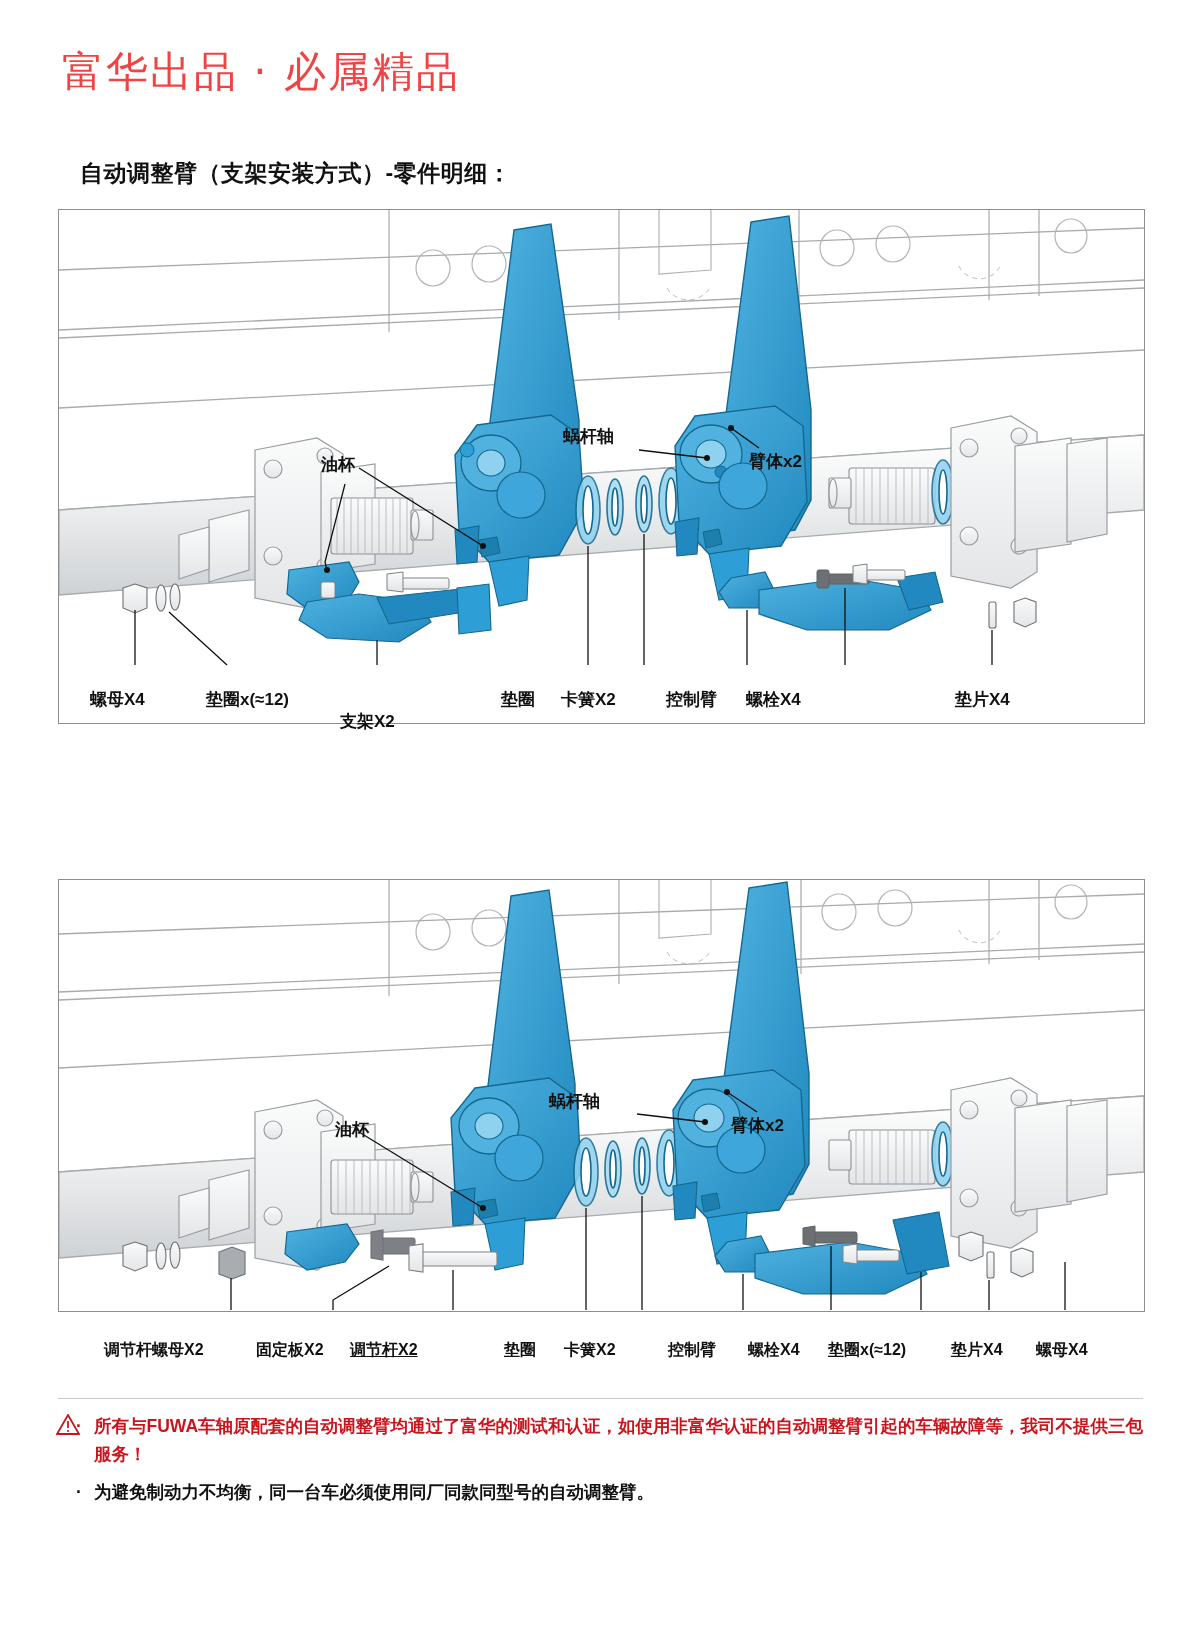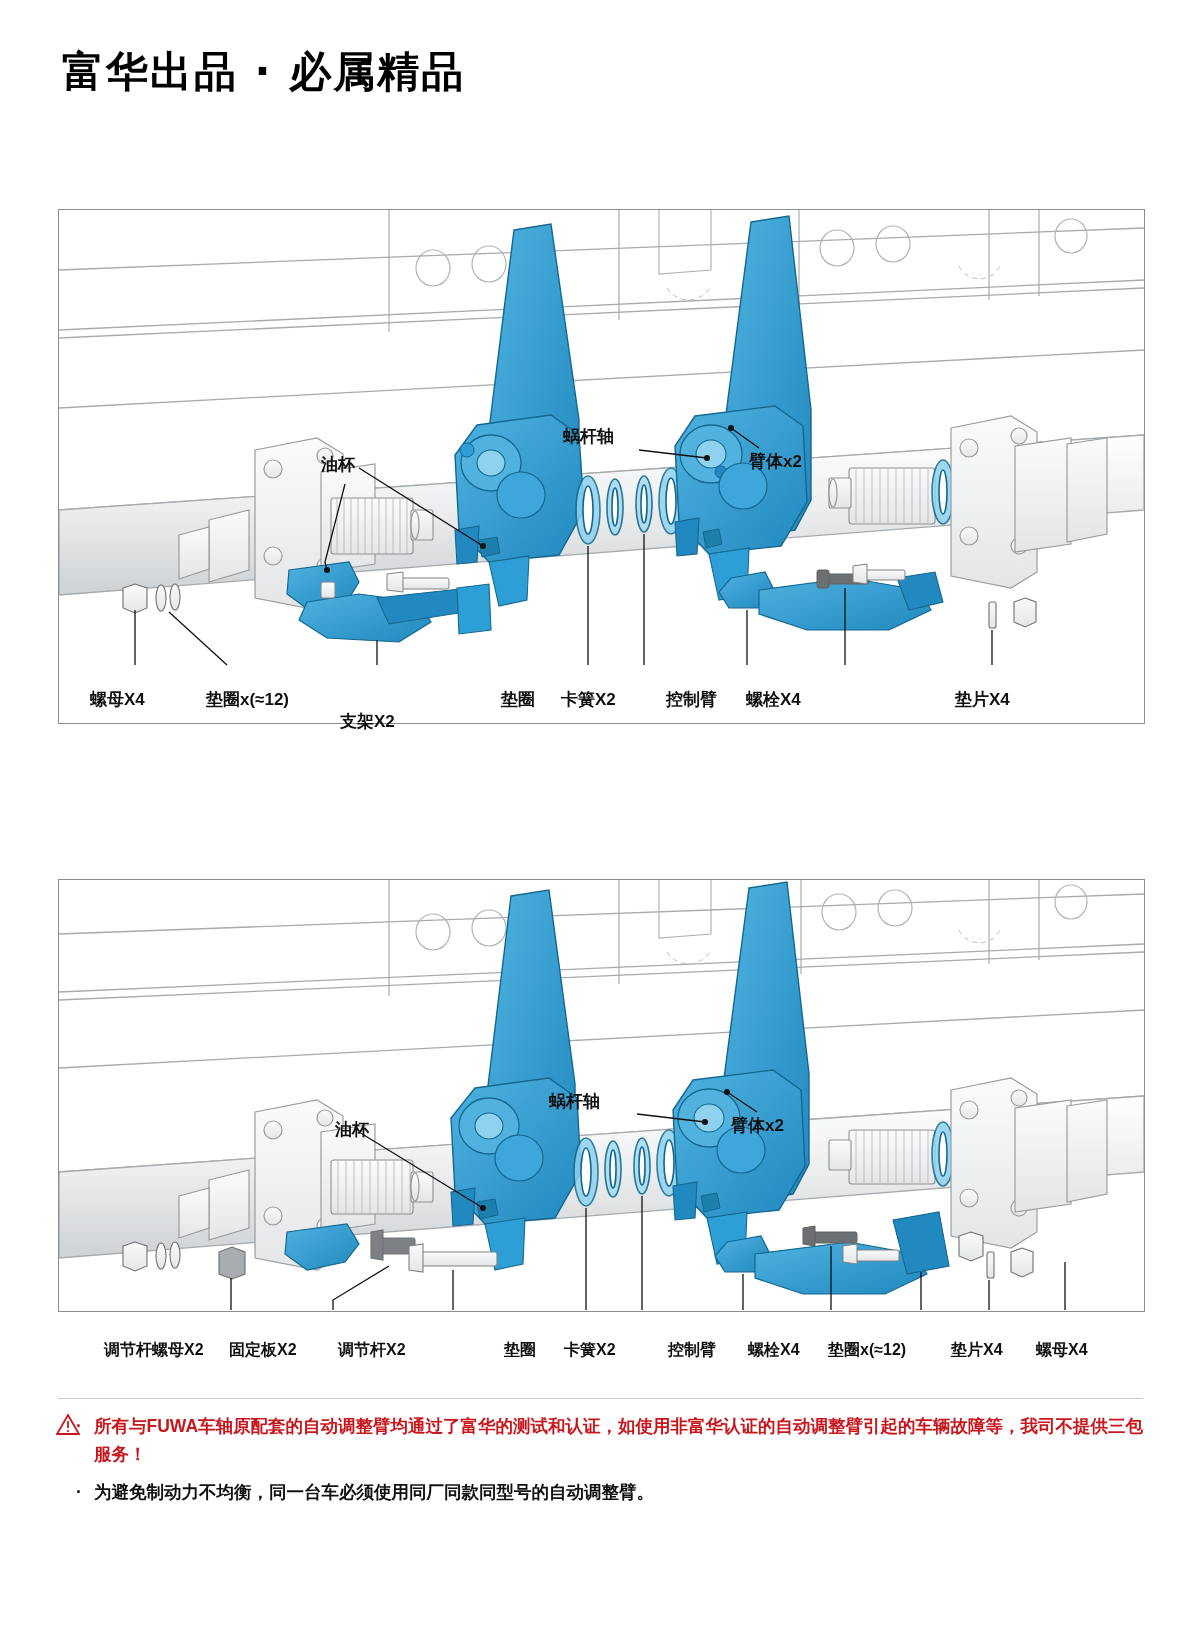--- a/index.html
+++ b/index.html
@@ -22,23 +22,23 @@
     width: 1200px;
     height: 1629px;
   }
 
   
   .brand-title {
     position: absolute;
     left: 62px;
     top: 44px;
     font-size: 42px;
-    font-weight: 700;
+    font-weight: 400;
     letter-spacing: 2px;
-    color: #000000;
+    color: #ef4444;
     font-family: "DejaVu Sans", sans-serif;
   }
 
   
   .section-title {
     position: absolute;
     font-size: 23px;
     font-weight: 700;
     color: #111111;
     letter-spacing: 0.5px;
@@ -116,20 +116,21 @@
     background: #c9c9c9;
   }
 </style>
 </head>
 <body>
 
 <div class="page">
 
   <div class="brand-title">富华出品 · 必属精品</div>
 
+  <div class="section-title" id="sec1-title">自动调整臂（支架安装方式）-零件明细：</div>
 
   <div class="diagram-frame" id="frame1">
     <svg class="diagram-svg" width="1085" height="513" viewBox="0 0 1085 513">
       <defs>
         <linearGradient id="blueGrad" x1="0" y1="0" x2="1" y2="1">
           <stop offset="0%" stop-color="#4fb2e0"></stop>
           <stop offset="100%" stop-color="#2189bf"></stop>
         </linearGradient>
         <linearGradient id="metalGrad" x1="0" y1="0" x2="0" y2="1">
           <stop offset="0%" stop-color="#fafbfb"></stop>
@@ -518,22 +519,22 @@
       </g>
     </svg>
 
     <div class="label" style="left:276px; top:238px;">油杯</div>
     <div class="label" style="left:490px; top:210px;">蜗杆轴</div>
     <div class="label" style="left:672px; top:234px;">臂体x2</div>
   </div>
 
   <div class="legend-row" style="top:1340px;text-align:right;">
     <div class="label label-sm" style="left:46px;">调节杆螺母X2</div>
-    <div class="label label-sm" style="left:171px;">固定板X2</div>
-    <div class="label label-sm" style="left:280px;">调节杆X2</div>
+    <div class="label label-sm" style="left:198px;">固定板X2</div>
+    <div class="label label-sm" style="left:292px;text-decoration:underline;">调节杆X2</div>
     <div class="label label-sm" style="left:446px;">垫圈</div>
     <div class="label label-sm" style="left:506px;">卡簧X2</div>
     <div class="label label-sm" style="left:610px;">控制臂</div>
     <div class="label label-sm" style="left:690px;">螺栓X4</div>
     <div class="label label-sm" style="left:770px;">垫圈x(≈12)</div>
     <div class="label label-sm" style="left:893px;">垫片X4</div>
     <div class="label label-sm" style="left:978px;">螺母X4</div>
   </div>
 
   <div class="note-sep"></div>

